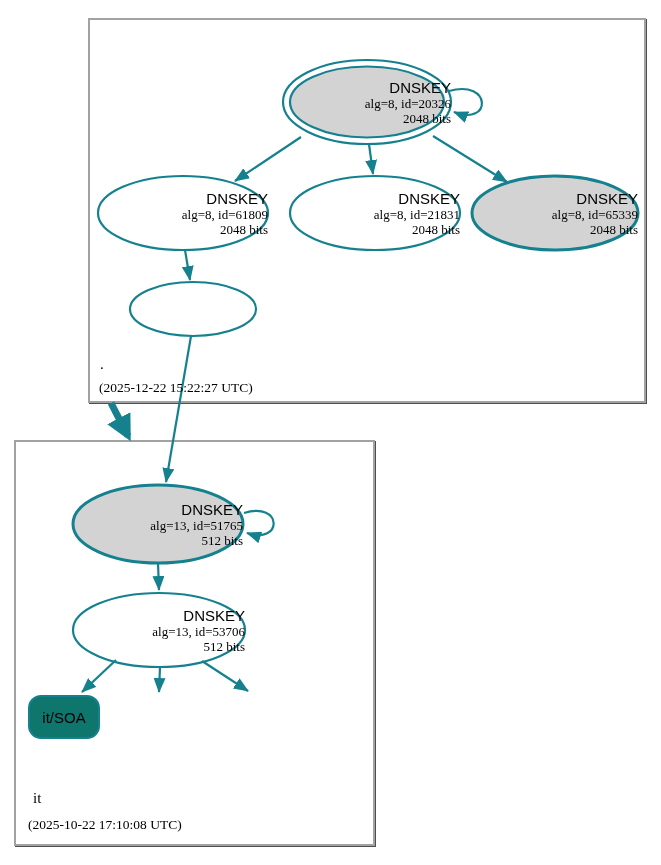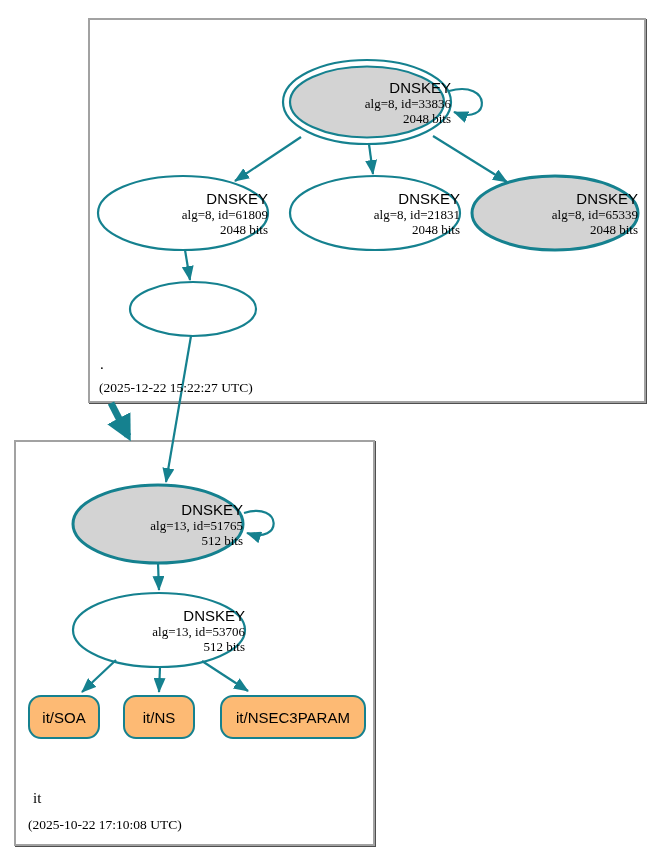--- a/index.html
+++ b/index.html
@@ -30,21 +30,21 @@
     font-size:15px;line-height:17px;
   }
   .node .attr{
     font-family:"Liberation Serif", serif;
     font-size:13px;line-height:15px;
   }
   .rrset{
     position:absolute;
     display:flex;align-items:center;justify-content:center;
     border:2.2px solid #15818f;border-radius:13px;
-    background:#fdba74;box-sizing:border-box;
+    background:#0f766e;box-sizing:border-box;
     font-family:"Liberation Sans", sans-serif;
     font-size:15px;color:#000;cursor:pointer;
   }
   .zone-label{
     position:absolute;
     font-family:"Liberation Serif", serif;
     font-size:15px;color:#000;
   }
   .zone-ts{
     position:absolute;
@@ -93,21 +93,21 @@
       <path d="M 244 513 C 283 501, 283 545, 247 533" marker-end="url(#ah)"></path>
       <line x1="158" y1="563" x2="159" y2="590" marker-end="url(#ah)"></line>
       <line x1="116" y1="660" x2="82" y2="692" marker-end="url(#ah)"></line>
       <line x1="160" y1="667" x2="159" y2="692" marker-end="url(#ah)"></line>
       <line x1="202" y1="661" x2="248" y2="691" marker-end="url(#ah)"></line>
     </g>
   </svg>
 
   <div class="node" style="left:283px;top:60px;width:168px;height:84px;">
     <div class="title">DNSKEY</div>
-    <div class="attr">alg=8, id=33836</div>
+    <div class="attr">alg=8, id=20326</div>
     <div class="attr">2048 bits</div>
   </div>
 
   <div class="node" style="left:98px;top:176px;width:170px;height:74px;">
     <div class="title">DNSKEY</div>
     <div class="attr">alg=8, id=61809</div>
     <div class="attr">2048 bits</div>
   </div>
 
   <div class="node" style="left:290px;top:176px;width:170px;height:74px;">
@@ -129,21 +129,19 @@
     <div class="attr">512 bits</div>
   </div>
 
   <div class="node" style="left:73px;top:593px;width:172px;height:74px;">
     <div class="title">DNSKEY</div>
     <div class="attr">alg=13, id=53706</div>
     <div class="attr">512 bits</div>
   </div>
 
   <div class="rrset" style="left:28px;top:695px;width:72px;height:44px;">it/SOA</div>
-  <div class="rrset" style="left:123px;top:695px;width:72px;height:44px;">it/NS</div>
-  <div class="rrset" style="left:220px;top:695px;width:146px;height:44px;">it/NSEC3PARAM</div>
 
   <div class="zone-label" style="left:100px;top:356px;">.</div>
   <div class="zone-ts" style="left:99px;top:380px;">(2025-12-22 15:22:27 UTC)</div>
   <div class="zone-label" style="left:33px;top:790px;">it</div>
   <div class="zone-ts" style="left:28px;top:817px;">(2025-10-22 17:10:08 UTC)</div>
 
 </div>
 
 </body></html>

